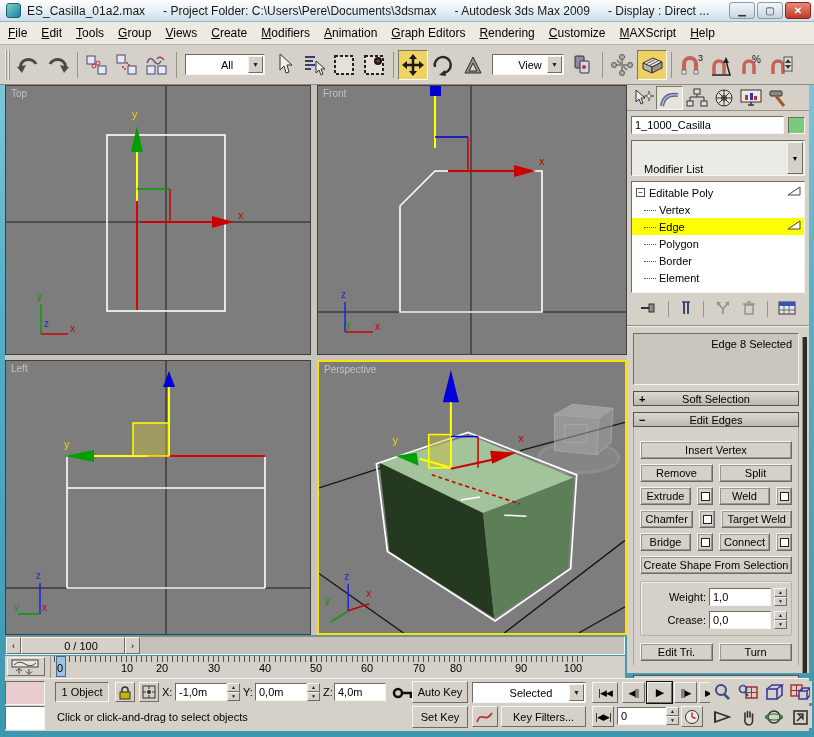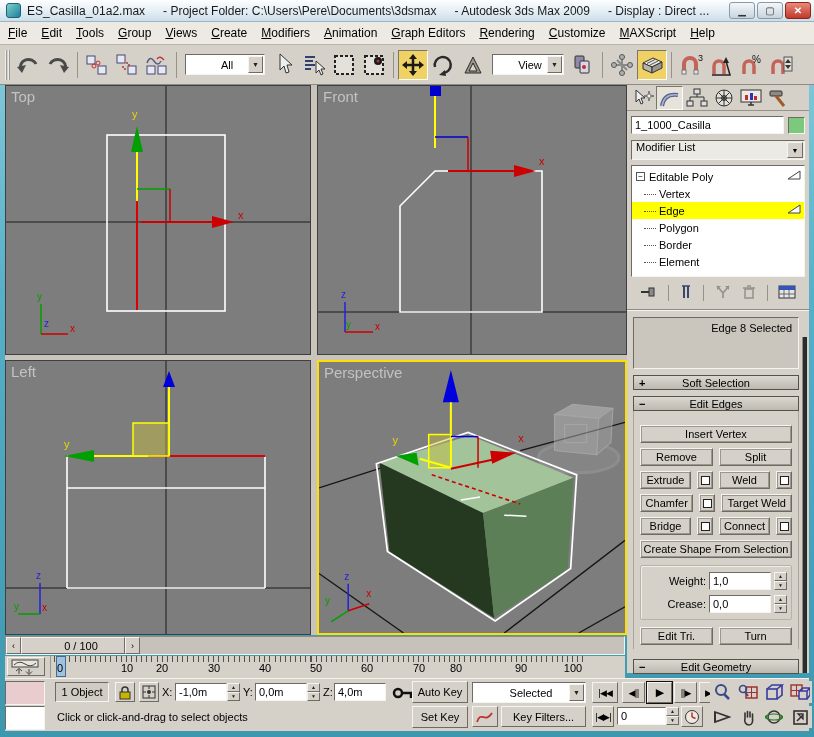--- a/index.html
+++ b/index.html
@@ -30,36 +30,36 @@
   .tbtn.pressed{background:#f0d264;border:1px solid;border-color:#7a7668 #fdfcf8 #fdfcf8 #7a7668;}
   .tsep{width:1px;height:26px;background:#979288;margin:0 4px;flex:0 0 auto;}
   .combo{height:21px;background:#fff;border:1px solid;border-color:#6f6b64 #f6f4f0 #f6f4f0 #6f6b64;
     display:flex;align-items:center;font-size:11px;padding-left:4px;position:relative;margin:0 4px;justify-content:center;}
   .combo .dd{position:absolute;right:1px;top:1px;bottom:1px;width:15px;background:#d5d1c8;
     border:1px solid;border-color:#f6f4f0 #6f6b64 #6f6b64 #f6f4f0;display:flex;align-items:center;justify-content:center;font-size:7px;color:#222;}
   
   .vparea{position:absolute;left:5px;top:85px;width:622px;height:550px;background:#c9c5bc;}
   .vp{position:absolute;background:#7d7d7d;border:1px solid #3f3f3f;overflow:hidden;}
   .vp svg{display:block;width:100%;height:100%;}
-  .vplabel{position:absolute;left:5px;top:2px;color:#c2c2c2;font-size:15px;pointer-events:none;}
+  .vplabel{position:absolute;left:5px;top:2px;color:#c2c2c2;font-size:10px;pointer-events:none;}
   .vp-top{left:0;top:0;width:306px;height:270px;}
   .vp-front{left:312px;top:0;width:310px;height:270px;}
   .vp-left{left:0;top:275px;width:306px;height:275px;}
   .vp-persp{left:312px;top:275px;width:310px;height:275px;border:2px solid #ffde00;}
   
   .cmdpanel{position:absolute;left:627px;top:85px;width:182px;height:588px;background:#d5d1c8;font-size:11px;}
   .tabs{height:26px;display:flex;align-items:flex-end;padding-left:2px;border-bottom:1px solid #97938a;}
   .tab{width:27px;height:24px;display:flex;align-items:center;justify-content:center;}
   .tab.active{background:#e6e3db;border:1px solid;border-color:#7a7668 #fdfcf8 #fdfcf8 #7a7668;}
   .namerow{display:flex;align-items:center;margin:5px 4px 0 4px;gap:4px;}
   .field{background:#fff;border:1px solid;border-color:#6f6b64 #f6f4f0 #f6f4f0 #6f6b64;
     font-size:11px;padding:2px 3px;height:18px;overflow:hidden;white-space:nowrap;}
   .swatch{width:17px;height:17px;background:#7cc87c;border:1px solid;border-color:#6f6b64 #f6f4f0 #f6f4f0 #6f6b64;}
-  .modlist{margin:6px 4px 0 4px;height:20px;background:#eceae4;border:1px solid;border-color:#6f6b64 #f6f4f0 #f6f4f0 #6f6b64;
-    position:relative;display:flex;align-items:flex-start;padding-left:4px;}
+  .modlist{margin:6px 4px 0 4px;height:36px;background:#eceae4;border:1px solid;border-color:#6f6b64 #f6f4f0 #f6f4f0 #6f6b64;
+    position:relative;display:flex;align-items:flex-end;padding-left:12px;}
   .stack{margin:5px 4px 0 4px;height:112px;background:#fff;border:1px solid;border-color:#6f6b64 #f6f4f0 #f6f4f0 #6f6b64;padding-top:2px;}
   .srow{height:17px;display:flex;align-items:center;padding-left:4px;position:relative;color:#000;}
   .srow .exp{width:9px;height:9px;border:1px solid #555;background:#fff;font-size:8px;line-height:7px;text-align:center;margin-right:4px;}
   .srow .stub{display:inline-block;width:12px;height:8px;border-bottom:1px dotted #555;margin:0 3px 6px 8px;}
   .srow.sel{background:#ffff00;}
   .srow .flag{position:absolute;right:3px;top:2px;}
   .stackbar{display:flex;align-items:center;justify-content:space-around;height:24px;margin:4px 8px 0 8px;}
   .vsep{width:1px;height:16px;background:#979288;}
   .paneldiv{height:2px;margin:4px 0 0 0;border-top:1px solid #8f8b82;border-bottom:1px solid #f4f2ec;}
   .selinfo{margin:6px 10px 0 6px;height:52px;background:#cac6bd;border:1px solid;border-color:#6f6b64 #f6f4f0 #f6f4f0 #6f6b64;

